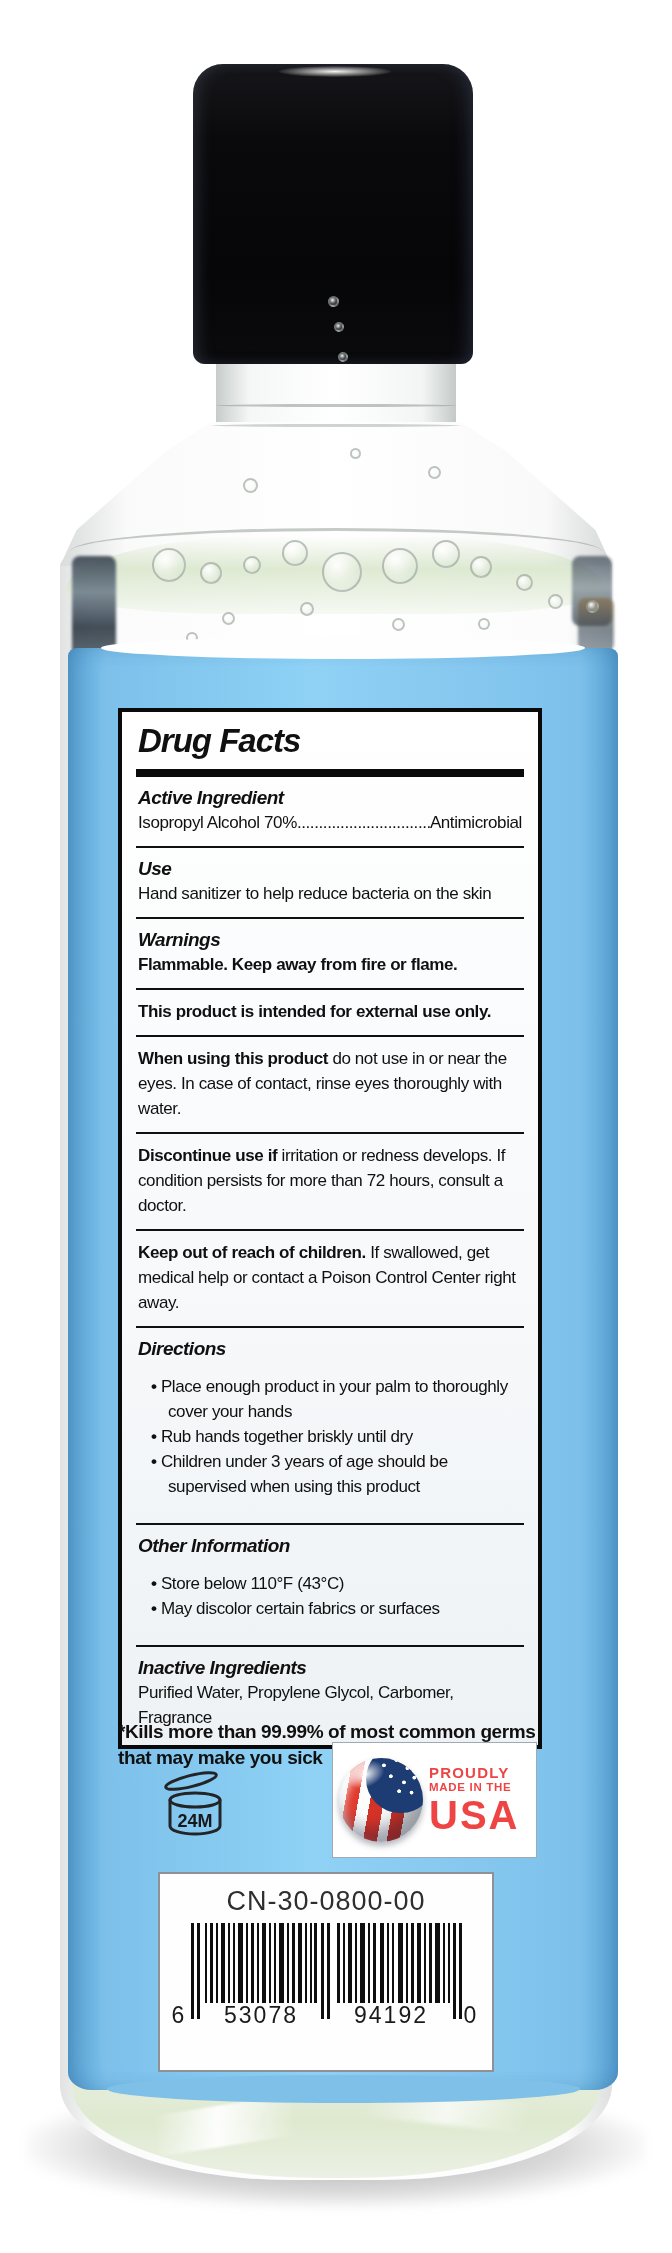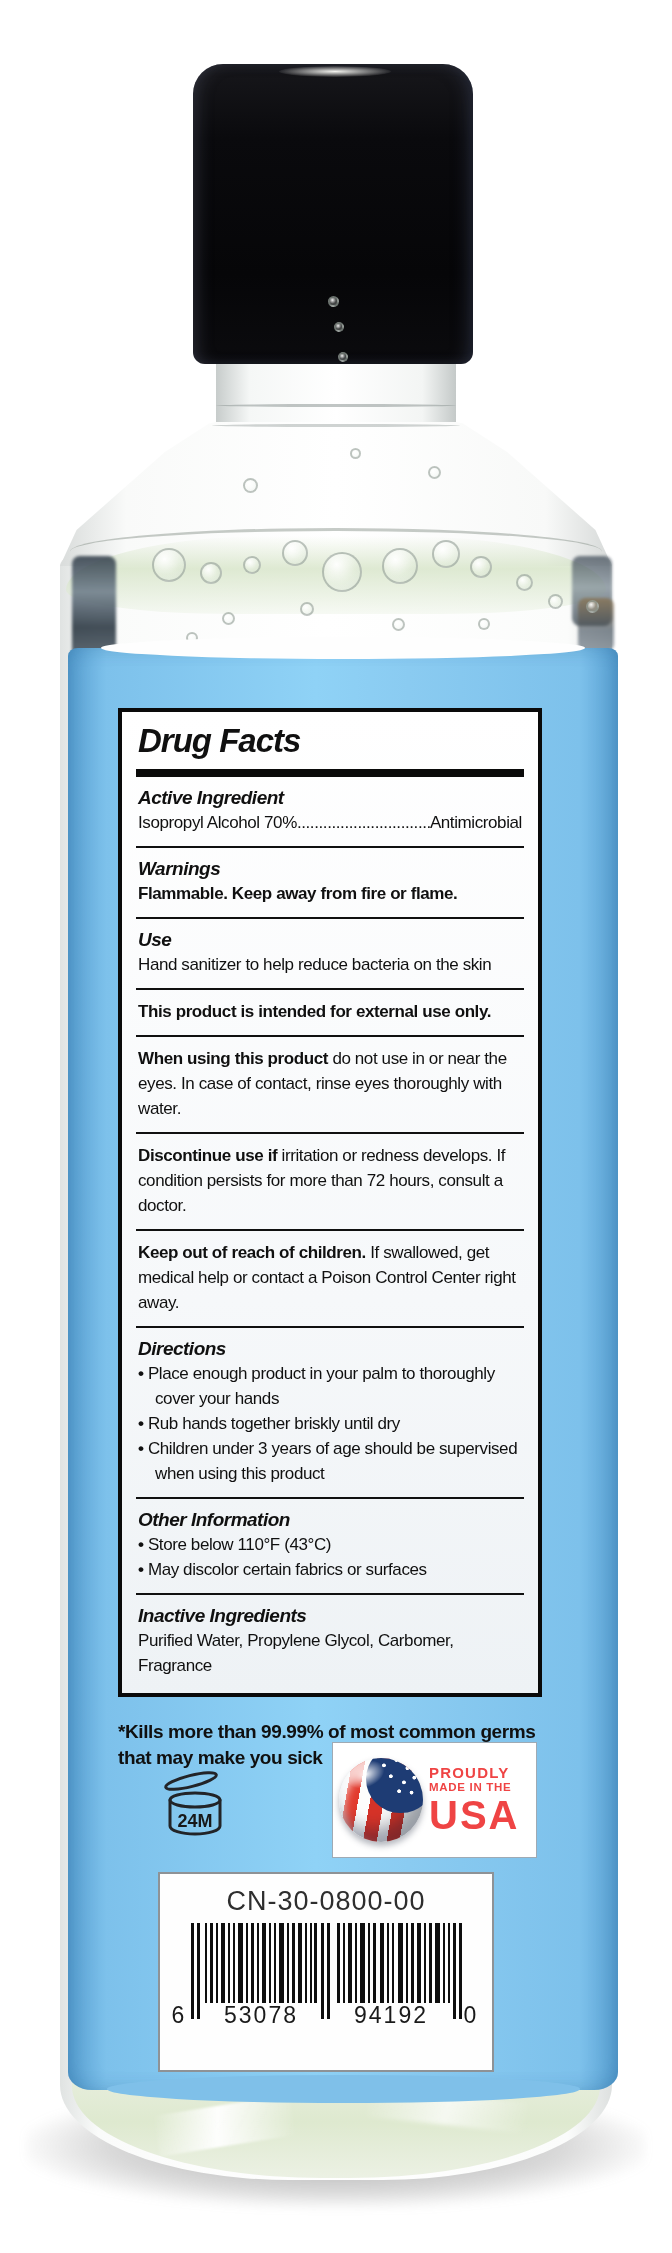--- a/index.html
+++ b/index.html
@@ -66,21 +66,21 @@
     border:4px solid #0A0A0A; background:linear-gradient(180deg,#FFFFFF 0%,#F6F8FA 60%,#EEF2F5 100%);
     padding:0 14px 4px; color:#101010; }
   .df-title { font-size:33px; font-weight:bold; font-style:italic; letter-spacing:-1px;
     padding:10px 2px 9px; border-bottom:8px solid #0A0A0A; }
   .df-section { border-top:2px solid #101010; padding:9px 2px 11px; font-size:17px; letter-spacing:-0.4px; line-height:25px; }
   .df-section.first { border-top:none; }
   .df-heading { font-size:19px; font-weight:bold; font-style:italic; letter-spacing:-0.5px; line-height:24px; }
   .df-bold { font-weight:bold; }
   .ai-line { display:flex; align-items:center; white-space:nowrap; }
   .ai-dots { flex:1 1 auto; overflow:hidden; }
-  .df-list { margin:0; padding:0; list-style:none; }
+  .df-list { margin:13px; padding:0; list-style:none; }
   .df-list li { padding-left:17px; text-indent:-17px; }
   .df-list li::before { content:"\2022\00a0"; font-weight:bold; }
 
   .footnote { position:absolute; left:50px; top:1052px; width:448px; z-index:2;
     font-size:19px; font-weight:bold; letter-spacing:-0.4px; line-height:26px; color:#101010; }
 
   
   .pao { position:absolute; left:88px; top:1118px; z-index:2; }
 
   
@@ -171,27 +171,27 @@
       <div class="df-section first">
         <div class="df-heading">Active Ingredient</div>
         <div class="ai-line">
           <span>Isopropyl Alcohol 70%</span>
           <span class="ai-dots">............................................................</span>
           <span>Antimicrobial</span>
         </div>
       </div>
 
       <div class="df-section">
+        <div class="df-heading">Use</div>
+        <div>Hand sanitizer to help reduce bacteria on the skin</div>
+      </div>
+
+      <div class="df-section">
         <div class="df-heading">Warnings</div>
         <div class="df-bold">Flammable. Keep away from fire or flame.</div>
-      </div>
-
-      <div class="df-section">
-        <div class="df-heading">Use</div>
-        <div>Hand sanitizer to help reduce bacteria on the skin</div>
       </div>
 
       <div class="df-section">
         <div class="df-bold">This product is intended for external use only.</div>
       </div>
 
       <div class="df-section">
         <span class="df-bold">When using this product</span><span> do not use in or near the eyes. In case of contact, rinse eyes thoroughly with water.</span>
       </div>
 

